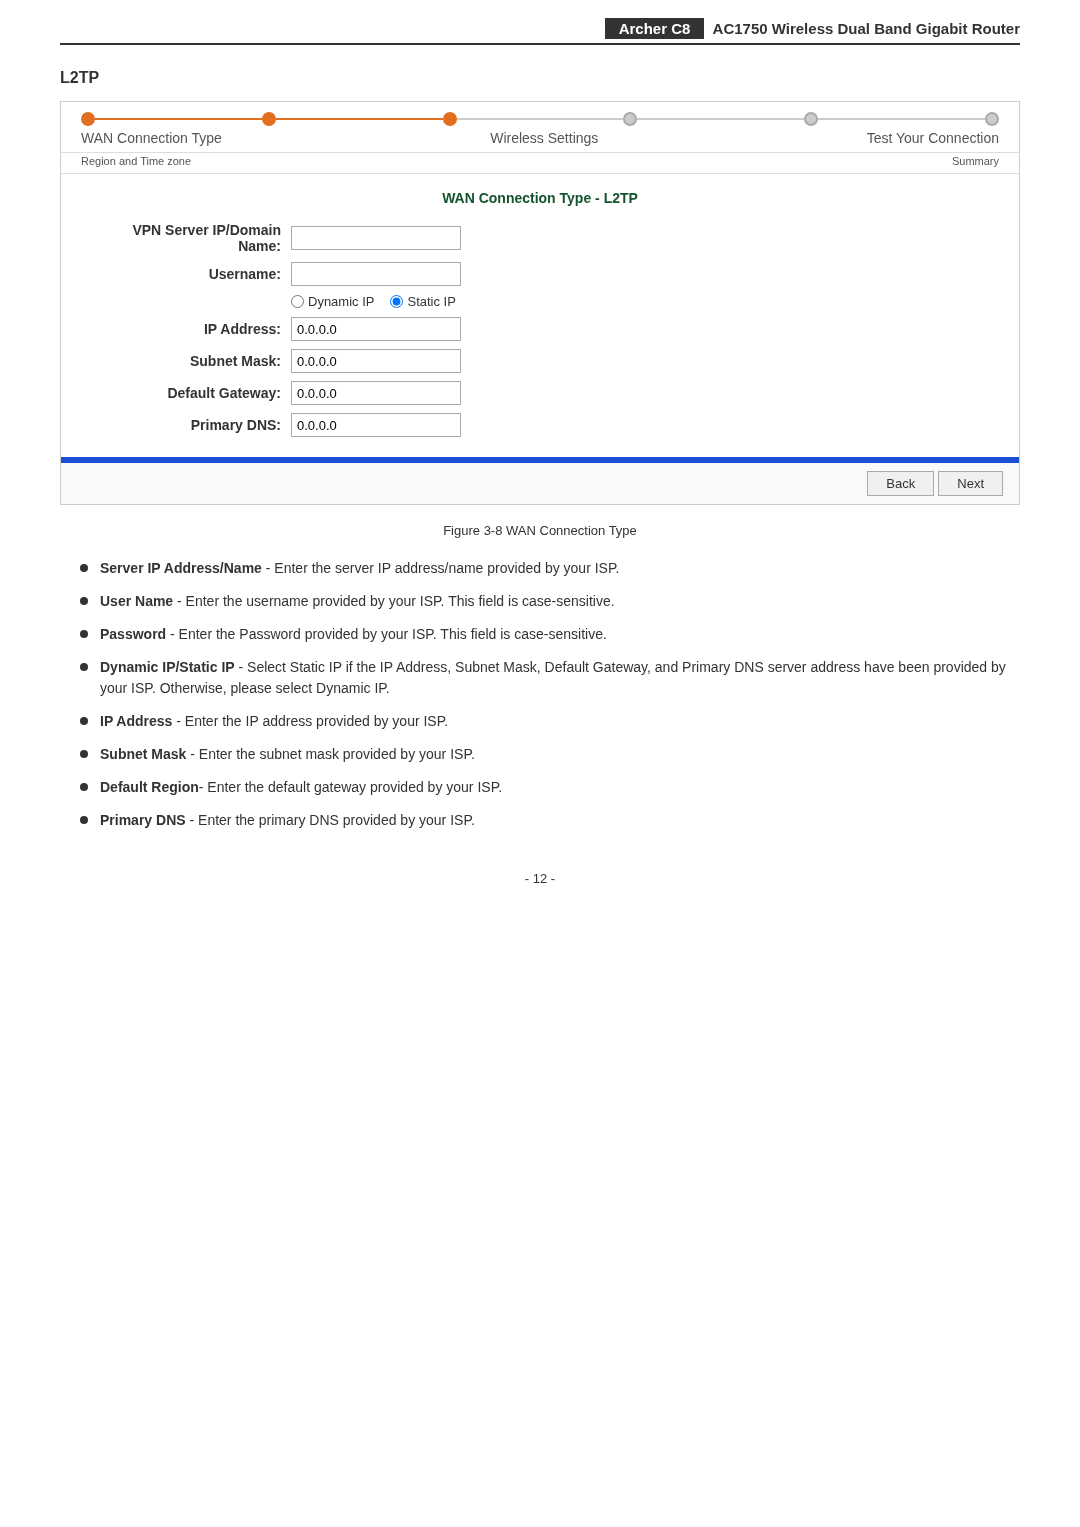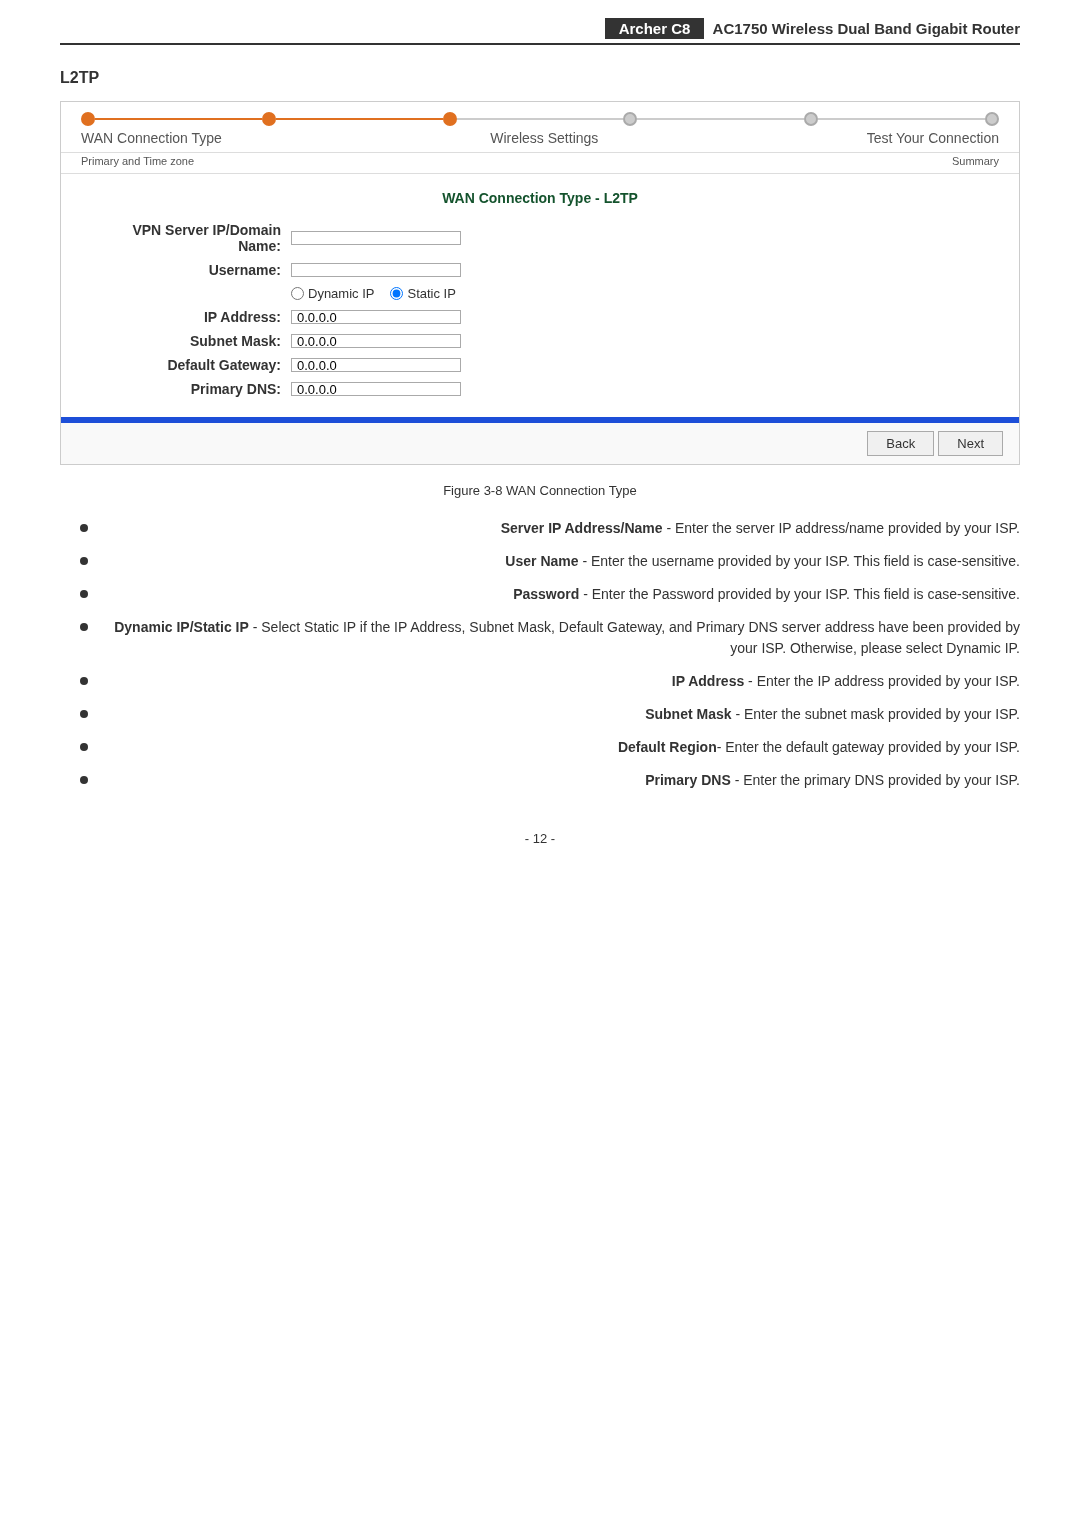--- a/index.html
+++ b/index.html
@@ -85,21 +85,21 @@
       text-align: right;
       font-size: 14px;
       font-weight: bold;
       padding-right: 10px;
     }
     .form-input {
       border: 1px solid #aaa;
       padding: 3px 5px;
       font-size: 13px;
       width: 170px;
-      height: 14px;
+      height: 24px;
     }
     .radio-row {
       display: flex;
       align-items: center;
       margin-bottom: 8px;
       margin-left: 200px;
     }
     .radio-option {
       display: flex;
       align-items: center;
@@ -129,21 +129,20 @@
       text-align: center;
       font-size: 13px;
       color: #333;
       margin-bottom: 20px;
     }
     
     .bullet-list {
       list-style: none;
       padding: 0;
       margin: 0 0 10px 0;
-      text-align: right;
     }
     .bullet-list li {
       display: flex;
       align-items: flex-start;
       margin-bottom: 12px;
       font-size: 14px;
       line-height: 1.5;
     }
     .bullet-dot {
       width: 8px;
@@ -205,21 +204,21 @@
     </div>
   </div>
 
   <div style="display:flex; justify-content:space-between; padding: 4px 20px 6px 20px; font-size:14px; color:#555; border-bottom:1px solid #ddd;align-items:flex-end;">
     <span>WAN Connection Type</span>
     <span>Wireless Settings</span>
     <span>Test Your Connection</span>
   </div>
 
   <div style="display:flex; justify-content:space-between; padding: 2px 20px 6px 20px; font-size:11px; color:#555; border-bottom:1px solid #ddd;">
-    <span>Primary and Time zone</span>
+    <span>Region and Time zone</span>
     <span>Summary</span>
   </div>
 
   <div class="wizard-form-area">
     <div class="form-title">WAN Connection Type - L2TP</div>
 
     <div class="form-row">
       <label class="form-label">VPN Server IP/Domain Name:</label>
       <input type="text" class="form-input" value="" style="">
     </div>

